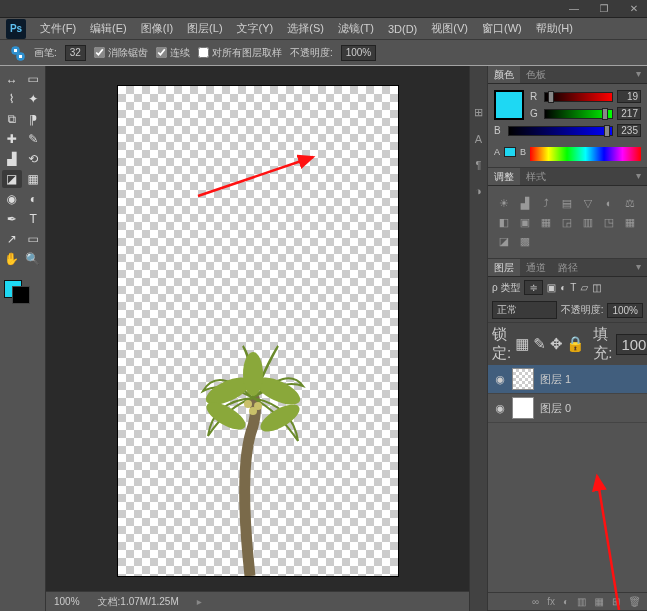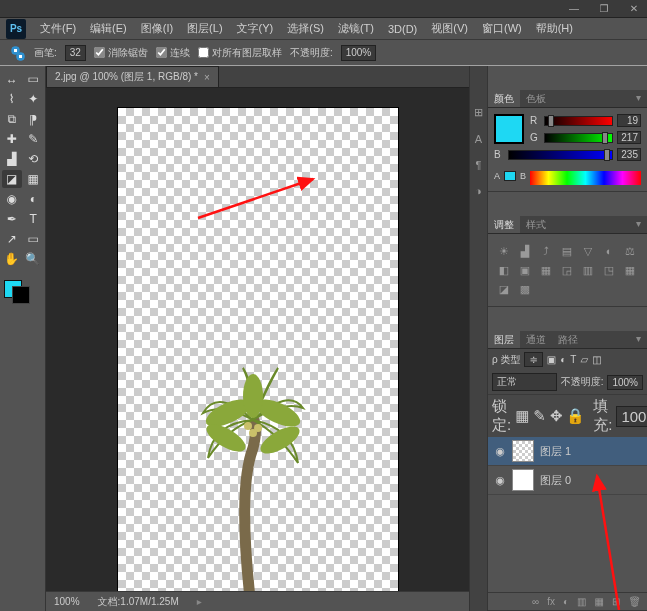--- a/index.html
+++ b/index.html
@@ -29,21 +29,21 @@
 .doc-tab-row { height:22px; background:#424242; display:flex; align-items:flex-end; border-bottom:1px solid #222;}
 .doc-tab { background:#535353; border:1px solid #222; border-bottom:none; padding:3px 8px; font-size:10px; display:flex; align-items:center; gap:6px;}
 .doc-tab .x { cursor:pointer; color:#aaa;}
 .canvas-wrap { flex:1; display:flex; align-items:flex-start; justify-content:center; padding:20px 30px; overflow:hidden; position:relative; }
 .canvas { width:280px; height:490px; background:repeating-conic-gradient(#ccc 0% 25%, #fff 0% 50%) 0 0/16px 16px; box-shadow:0 0 0 1px #000; position:relative; }
 .arrow-svg { position:absolute; left:75px; top:65px; }
 .tree { position:absolute; bottom:0; left:80px; width:110px; height:270px; }
 .statusbar { height:20px; background:#535353; border-top:1px solid #383838; display:flex; align-items:center; padding:0 8px; gap:18px; font-size:10px;}
 .right-panels { width:160px; background:#535353; display:flex; flex-direction:column; border-left:1px solid #353535;}
 .panel { border-bottom:1px solid #383838; }
-.panel-tabs { display:flex; background:#424242; height:18px; font-size:10px; border-bottom:1px solid #2a2a2a;margin-top:24px;}
+.panel-tabs { display:flex; background:#424242; height:18px; font-size:10px; border-bottom:1px solid #2a2a2a;}
 .panel-tab { padding:2px 6px; color:#999; }
 .panel-tab.active { background:#535353; color:#ddd; }
 .panel-body { padding:6px; font-size:10px; }
 .slider-row { display:flex; align-items:center; gap:4px; margin-bottom:4px; }
 .slider-row .lab { width:10px; color:#ccc; }
 .slider { flex:1; height:10px; background:linear-gradient(to right,#000,var(--c)); position:relative; border:1px solid #222;}
 .slider .handle { position:absolute; top:-2px; width:6px; height:12px; background:#888; border:1px solid #222;}
 .val { width:24px; background:#3a3a3a; border:1px solid #222; text-align:right; padding:0 2px;}
 .swatch2 { width:30px; height:30px; background:#1ed8f3; border:2px solid #000; float:left; margin-right:6px;}
 .spectrum { height:14px; background:linear-gradient(to right,#f00,#ff0,#0f0,#0ff,#00f,#f0f,#f00); margin-top:4px;}
@@ -151,26 +151,20 @@
           <span class="tool">✋</span>
           <span class="tool">🔍</span>
         </div>
       <div style="position:relative; height:30px; margin-top:6px;">
         <div class="swatch-fg"></div>
         <div class="swatch-bg"></div>
       </div>
     </div>
 
     <div class="doc-area">
-      <div class="doc-tab-row">
-        <div class="doc-tab">
-          <span>2.jpg @ 100% (图层 1, RGB/8) *</span>
-          <span class="x">×</span>
-        </div>
-      </div>
       <div class="canvas-wrap">
         <div class="canvas">
           <svg class="arrow-svg" width="130" height="50">
             <defs>
                 <marker id="ah1" markerWidth="8" markerHeight="8" refX="6" refY="3" orient="auto">
                   <path d="M0,0 L7,3 L0,6 Z" fill="#f11"></path>
                 </marker>
               </defs>
             <line x1="5" y1="45" x2="120" y2="6" stroke="#f11" stroke-width="2.5" marker-end="url(#ah1)"></line>
           </svg>

